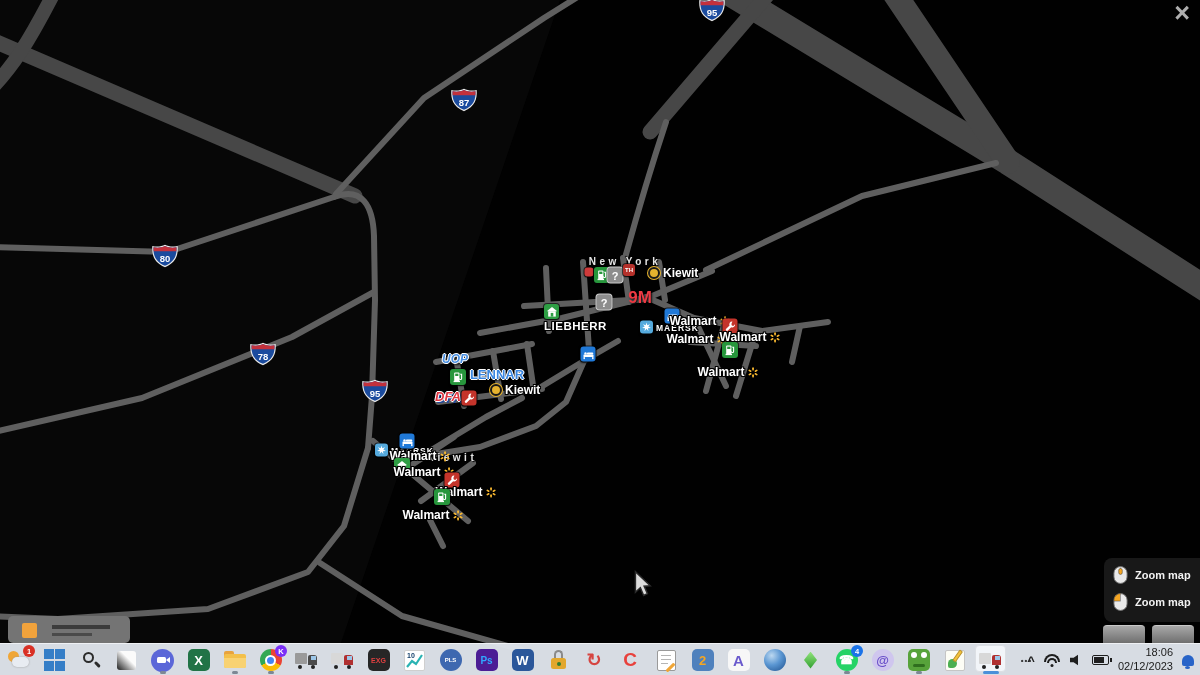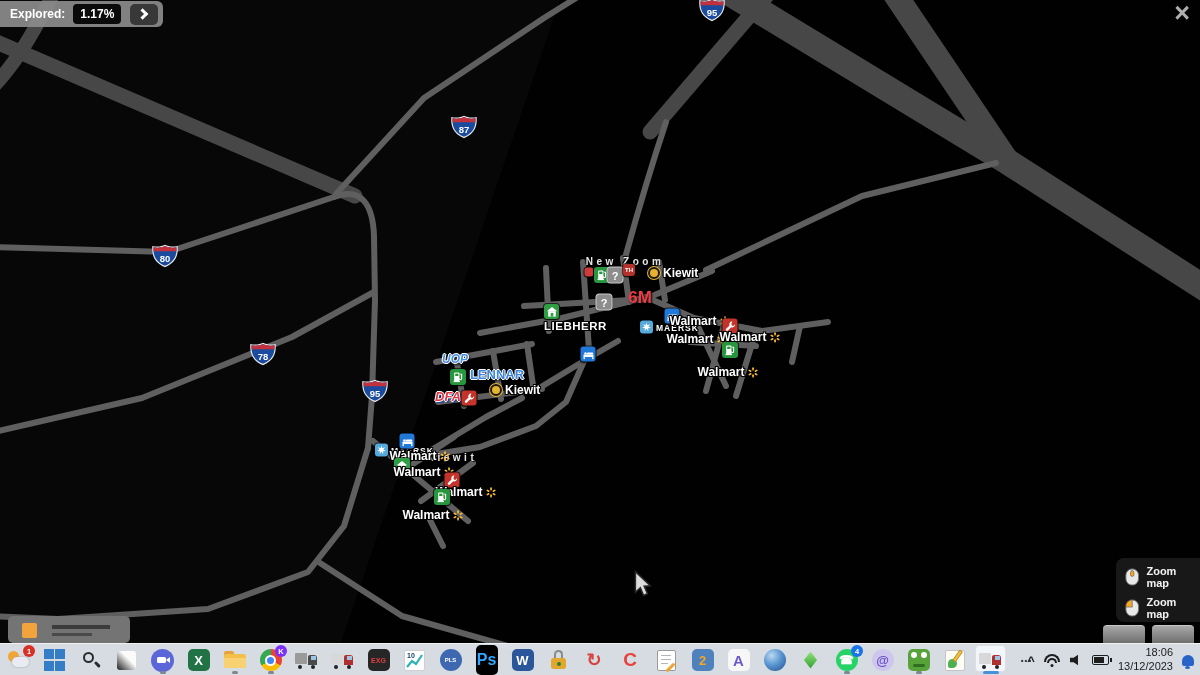--- a/index.html
+++ b/index.html
@@ -40,21 +40,21 @@
   #explored .lbl{color:#fff;font-size:12px;font-weight:bold;margin-left:10px;}
   #explored .val{background:#0a0a0a;color:#fff;font-size:12px;font-weight:bold;border-radius:4px;
         padding:3px 7px;margin-left:8px;}
   #explored .chevbtn{margin-left:9px;width:28px;height:21px;background:#383838;border-radius:5px;
         display:flex;align-items:center;justify-content:center;cursor:pointer;}
   .chev{width:8px;height:8px;border-top:3px solid #fff;border-right:3px solid #fff;
         transform:rotate(45deg) translate(-1px,1px);}
   #closex{position:absolute;right:10px;top:-2px;color:#aeaeae;font-size:27px;font-weight:bold;z-index:6;cursor:pointer;}
 
   
-  #maphints{position:absolute;right:0;top:558px;width:84px;height:64px;background:rgba(26,26,26,.93);
+  #maphints{position:absolute;right:0;top:558px;width:96px;height:64px;background:rgba(26,26,26,.93);
         border-radius:8px 0 0 8px;z-index:5;padding:7px 0 0 9px;display:flex;flex-direction:column;gap:7px;}
   .hintrow{display:flex;align-items:center;gap:7px;}
   .hintrow span.htxt{color:#f2f2f2;font-size:11px;font-weight:bold;}
   .mapbtn{position:absolute;width:42px;height:18px;background:linear-gradient(#a8a8a8,#6f6f6f);
         border-radius:4px 4px 0 0;border-top:1px solid #c8c8c8;z-index:5;}
   
   #cutpanel{position:absolute;left:8px;top:616px;width:122px;height:27px;background:#747474;
         border-radius:5px;z-index:4;}
   #cutpanel .osq{position:absolute;left:14px;top:7px;width:15px;height:15px;background:#f2a33c;border-radius:2px;}
   #cutpanel .l1{position:absolute;left:44px;top:9px;width:58px;height:4px;background:#3c3c3c;}
@@ -151,21 +151,21 @@
     </svg>
     <div id="markers">
         <div class="mk mk-shield" style="left: 712px; top: 10px;">
           <svg width="27" height="24" viewBox="0 0 27 24">
             <path d="M13.5,0.8 C17,2.8 22.5,3 26.2,2 C26.8,11 24.6,18.6 13.5,23.2 C2.4,18.6 0.2,11 0.8,2 C4.5,3 10,2.8 13.5,0.8 Z" fill="#e8e8e8"></path>
             <path d="M13.5,2 C16.8,3.8 21.8,4 25,3.2 C25.4,11 23.4,17.6 13.5,21.8 C3.6,17.6 1.6,11 2,3.2 C5.2,4 10.2,3.8 13.5,2 Z" fill="#1b4b9e"></path>
             <path d="M13.5,2 C16.8,3.8 21.8,4 25,3.2 L24.9,7.2 L2.1,7.2 L2,3.2 C5.2,4 10.2,3.8 13.5,2 Z" fill="#c3313c"></path>
             <text x="13.5" y="17.8" text-anchor="middle" font-size="9.5" font-weight="bold" fill="#fff" font-family="Liberation Sans,sans-serif">95</text>
           </svg>
         </div>
-        <div class="mk mk-shield" style="left: 464px; top: 127px;">
+        <div class="mk mk-shield" style="left: 464px; top: 100px;">
           <svg width="27" height="24" viewBox="0 0 27 24">
             <path d="M13.5,0.8 C17,2.8 22.5,3 26.2,2 C26.8,11 24.6,18.6 13.5,23.2 C2.4,18.6 0.2,11 0.8,2 C4.5,3 10,2.8 13.5,0.8 Z" fill="#e8e8e8"></path>
             <path d="M13.5,2 C16.8,3.8 21.8,4 25,3.2 C25.4,11 23.4,17.6 13.5,21.8 C3.6,17.6 1.6,11 2,3.2 C5.2,4 10.2,3.8 13.5,2 Z" fill="#1b4b9e"></path>
             <path d="M13.5,2 C16.8,3.8 21.8,4 25,3.2 L24.9,7.2 L2.1,7.2 L2,3.2 C5.2,4 10.2,3.8 13.5,2 Z" fill="#c3313c"></path>
             <text x="13.5" y="17.8" text-anchor="middle" font-size="9.5" font-weight="bold" fill="#fff" font-family="Liberation Sans,sans-serif">87</text>
           </svg>
         </div>
         <div class="mk mk-shield" style="left: 165px; top: 256px;">
           <svg width="27" height="24" viewBox="0 0 27 24">
             <path d="M13.5,0.8 C17,2.8 22.5,3 26.2,2 C26.8,11 24.6,18.6 13.5,23.2 C2.4,18.6 0.2,11 0.8,2 C4.5,3 10,2.8 13.5,0.8 Z" fill="#e8e8e8"></path>
@@ -184,21 +184,21 @@
         </div>
         <div class="mk mk-shield" style="left: 375px; top: 391px;">
           <svg width="27" height="24" viewBox="0 0 27 24">
             <path d="M13.5,0.8 C17,2.8 22.5,3 26.2,2 C26.8,11 24.6,18.6 13.5,23.2 C2.4,18.6 0.2,11 0.8,2 C4.5,3 10,2.8 13.5,0.8 Z" fill="#e8e8e8"></path>
             <path d="M13.5,2 C16.8,3.8 21.8,4 25,3.2 C25.4,11 23.4,17.6 13.5,21.8 C3.6,17.6 1.6,11 2,3.2 C5.2,4 10.2,3.8 13.5,2 Z" fill="#1b4b9e"></path>
             <path d="M13.5,2 C16.8,3.8 21.8,4 25,3.2 L24.9,7.2 L2.1,7.2 L2,3.2 C5.2,4 10.2,3.8 13.5,2 Z" fill="#c3313c"></path>
             <text x="13.5" y="17.8" text-anchor="middle" font-size="9.5" font-weight="bold" fill="#fff" font-family="Liberation Sans,sans-serif">95</text>
           </svg>
         </div>
         <div class="mk mk-city" style="left: 625px; top: 261px;">
-          <span class="citytxt">New Zoom</span>
+          <span class="citytxt">New York</span>
         </div>
         <div class="mk mk-city" style="left: 452px; top: 457px;">
           <span class="citytxt">Kiewit</span>
         </div>
         <div class="mk mk-redbox" style="left: 589px; top: 272px;">
           <span class="ibox" style="width:9px;height:9px;background:#cf3a3a;"></span>
         </div>
         <div class="mk mk-fuel" style="left: 602px; top: 275px;">
           <span class="ibox" style="width:16px;height:16px;background:#27963c;">
             <svg width="12" height="12" viewBox="0 0 12 12">
@@ -217,21 +217,21 @@
         <div class="mk mk-th" style="left: 629px; top: 270px;">
           <span class="ibox" style="width:12px;height:12px;background:#b5312b;">
             <span style="color:#fff;font-size:6px;font-weight:bold">TH</span>
           </span>
         </div>
         <div class="mk mk-kiewit" style="left: 656px; top: 273px;">
           <span class="kiecirc"></span>
           <span class="outl kiewittxt">Kiewit</span>
         </div>
         <div class="mk mk-threeM" style="left: 640px; top: 298px;">
-          <span class="threemtxt">6M</span>
+          <span class="threemtxt">9M</span>
         </div>
         <div class="mk mk-question" style="left: 604px; top: 302px;">
           <span class="ibox" style="width:15px;height:15px;background:#8d8d8d;box-shadow:0 0 0 1px #c9c9c9,0 1px 2px rgba(0,0,0,.7);">
             <span class="qmark">?</span>
           </span>
         </div>
         <div class="mk mk-liebherr" style="left: 558px; top: 316px;">
           <span class="ibox" style="width:15px;height:15px;background:#2e9e44;">
             <svg width="12" height="12" viewBox="0 0 12 12">
               <path d="M6,1 L11.2,5.2 H0.8 Z" fill="#fff"></path>
@@ -463,27 +463,20 @@
               <rect x="5.1" y="0.4" width="1.8" height="3.6" rx=".9" transform="rotate(120 6 6)"></rect>
               <rect x="5.1" y="0.4" width="1.8" height="3.6" rx=".9" transform="rotate(180 6 6)"></rect>
               <rect x="5.1" y="0.4" width="1.8" height="3.6" rx=".9" transform="rotate(240 6 6)"></rect>
               <rect x="5.1" y="0.4" width="1.8" height="3.6" rx=".9" transform="rotate(300 6 6)"></rect>
             </g>
           </svg>
         </div>
       </div>
   </div>
 
-  <div id="explored">
-    <span class="lbl">Explored:</span>
-    <span class="val">1.17%</span>
-    <span class="chevbtn">
-        <span class="chev"></span>
-      </span>
-  </div>
 
   <div id="closex">×</div>
 
   <div id="maphints">
     <div class="hintrow">
       <svg width="15" height="20" viewBox="0 0 16 20">
         <rect x="1" y="1" width="14" height="18" rx="7" fill="#e9e9e9" stroke="#6f6f6f"></rect>
         <line x1="8" y1="2" x2="8" y2="9" stroke="#9a9a9a"></line>
         <rect x="6.1" y="3" width="3.8" height="6.4" rx="1.9" fill="#f5a623" stroke="#333" stroke-width=".5"></rect>
       </svg>
@@ -590,21 +583,21 @@
       <span style="position:absolute;left:2px;top:1px;font-size:7px;font-weight:bold;color:#15406b">10</span>
       <svg width="19" height="19" viewBox="0 0 19 19" style="position:absolute;left:0;top:0">
               <polyline points="2,16 7,10 11,13 17,4" stroke="#2ab3b3" stroke-width="2.2" fill="none"></polyline>
             </svg>
           </span>
         </div>
         <div class="tbi">
           <span class="csq" style="width:22px;height:22px;border-radius:50%;background:#3e68b0;color:#ffffff;font-size:6px">PLS</span>
         </div>
         <div class="tbi">
-          <span class="csq" style="width:22px;height:30px;background:#000000;color:#31a8ff;font-size:16px;">Ps</span>
+          <span class="csq" style="width:22px;height:22px;background:#4c1d95;color:#31a8ff;font-size:10px;">Ps</span>
         </div>
         <div class="tbi">
           <span class="csq" style="width:22px;height:22px;background:#2b579a;color:#ffffff;font-size:13px;">W</span>
         </div>
         <div class="tbi">
           <span style="position:relative;width:17px;height:20px;display:block">
       <span style="position:absolute;left:3.5px;top:0;width:9px;height:9px;border:2.4px solid #8a8a8a;border-bottom:none;border-radius:5px 5px 0 0"></span>
       <span style="position:absolute;left:1px;top:8px;width:15px;height:11px;background:#e2a72e;border-radius:2.5px"></span>
       <span style="position:absolute;left:6.5px;top:11.5px;width:4px;height:4px;background:#2e7d32;border-radius:50%"></span>
           </span>
@@ -678,18 +671,18 @@
           <i class="a1"></i>
           <i class="a2"></i>
           <span class="dot"></span>
         </span>
       <span class="spk"></span>
       <span class="batt">
           <i></i>
         </span>
       <div id="clock">
         <div>18:06</div>
-        <div>13/12/2023</div>
+        <div>02/12/2023</div>
       </div>
       <span class="bell"></span>
     </div>
   </div>
 </div>
 
 </body></html>

